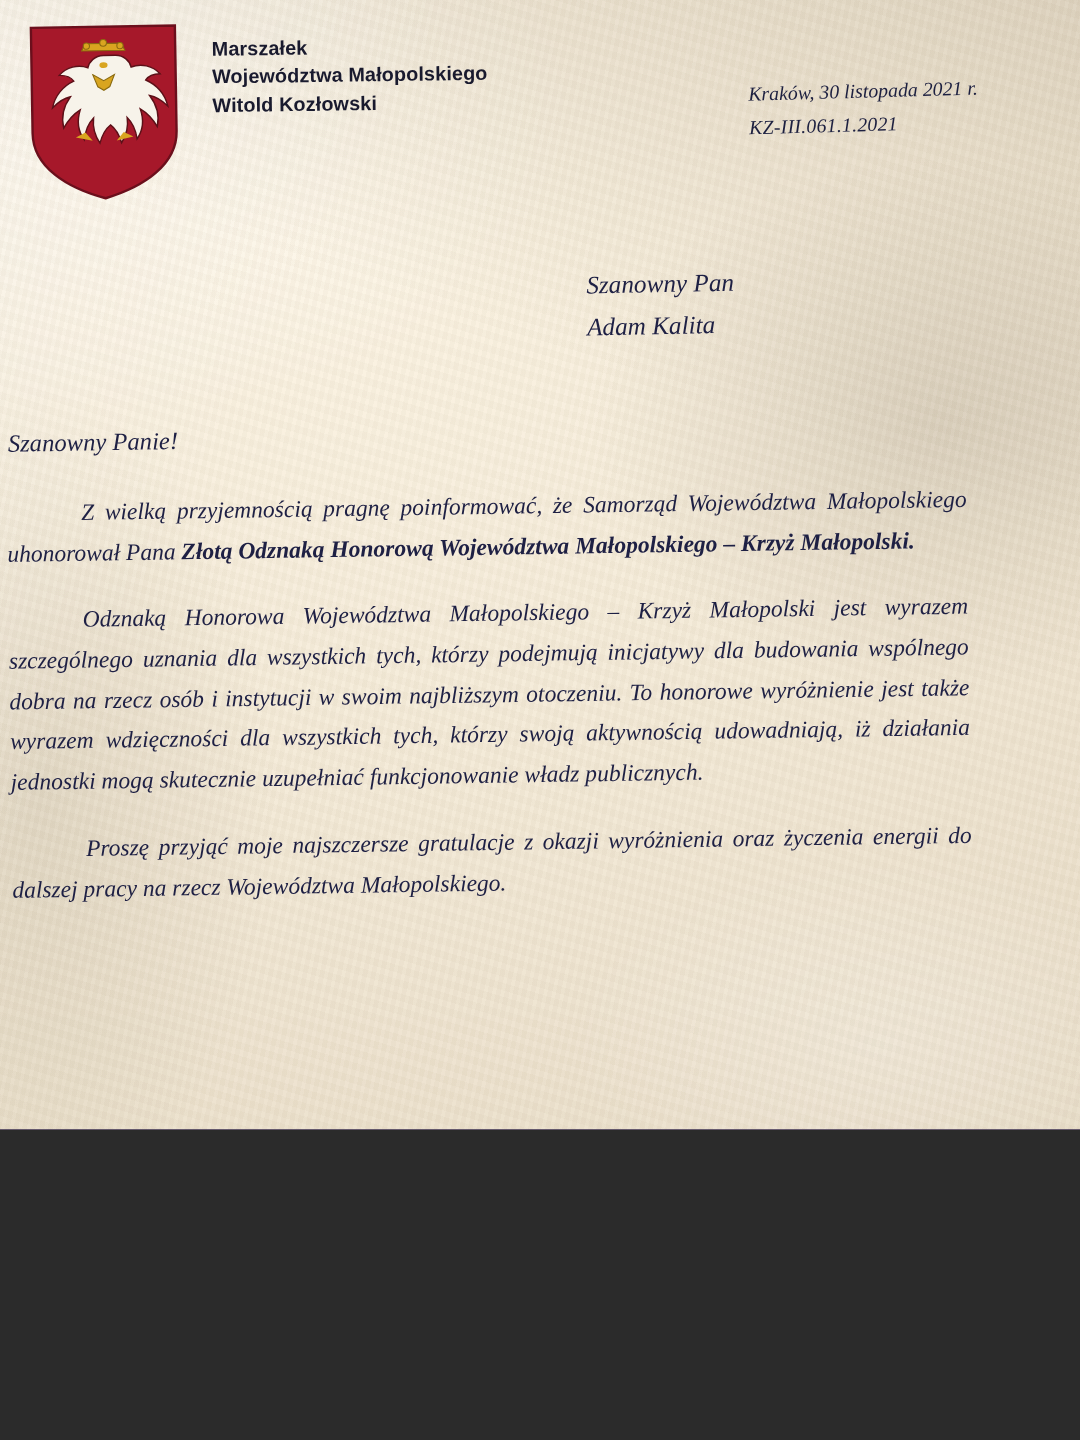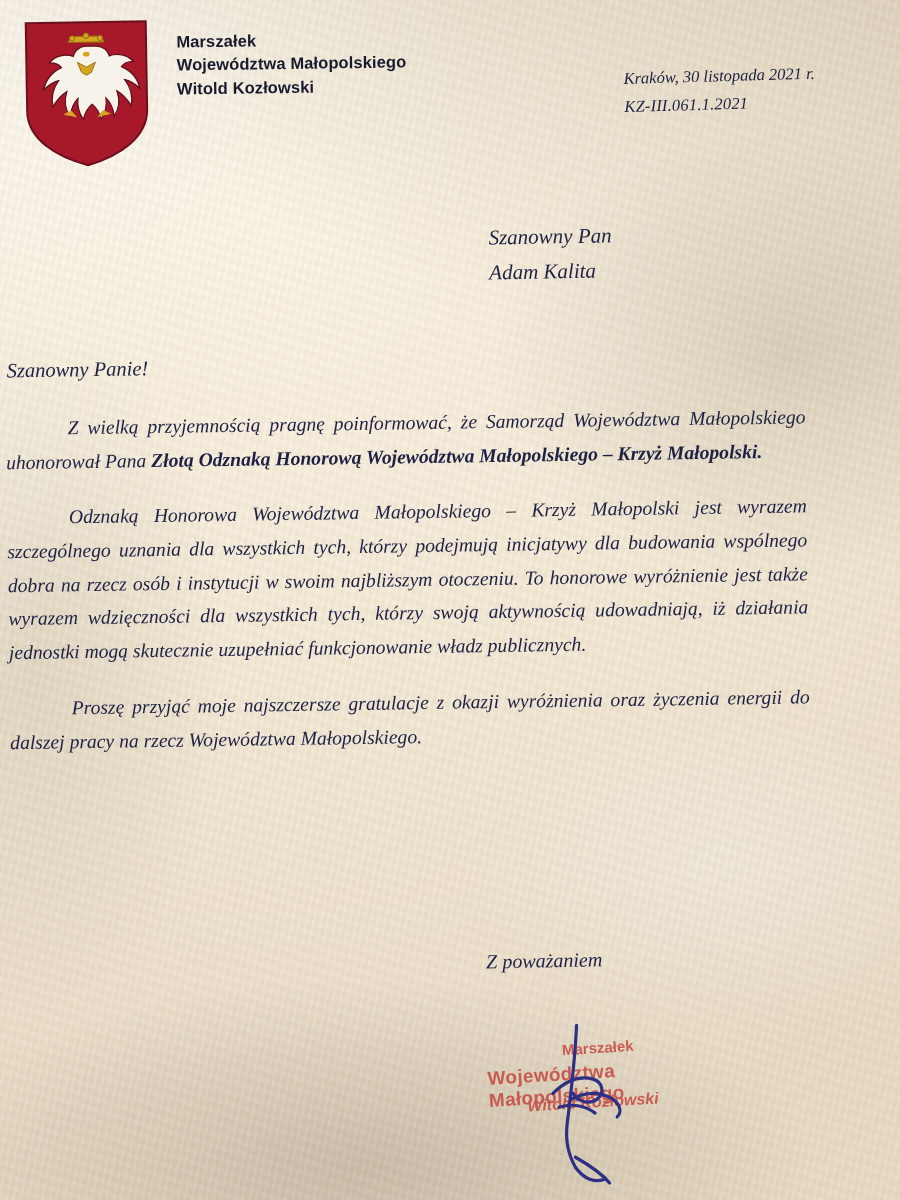--- a/index.html
+++ b/index.html
@@ -11,21 +11,21 @@
     height: 1200px;
     background: #2b2b2b;
     font-family: "Liberation Serif", serif;
     overflow: hidden;
   }
 
   
   #photo {
     position: relative;
     width: 900px;
-    height: 1200px;
+    height: 941px;
     background: #6d28d9;
     overflow: hidden;
   }
 
   
   #backdrop {
     position: absolute;
     inset: 0;
     background:
       radial-gradient(ellipse at 50% 40%, #4a4844 0%, #262522 80%);

